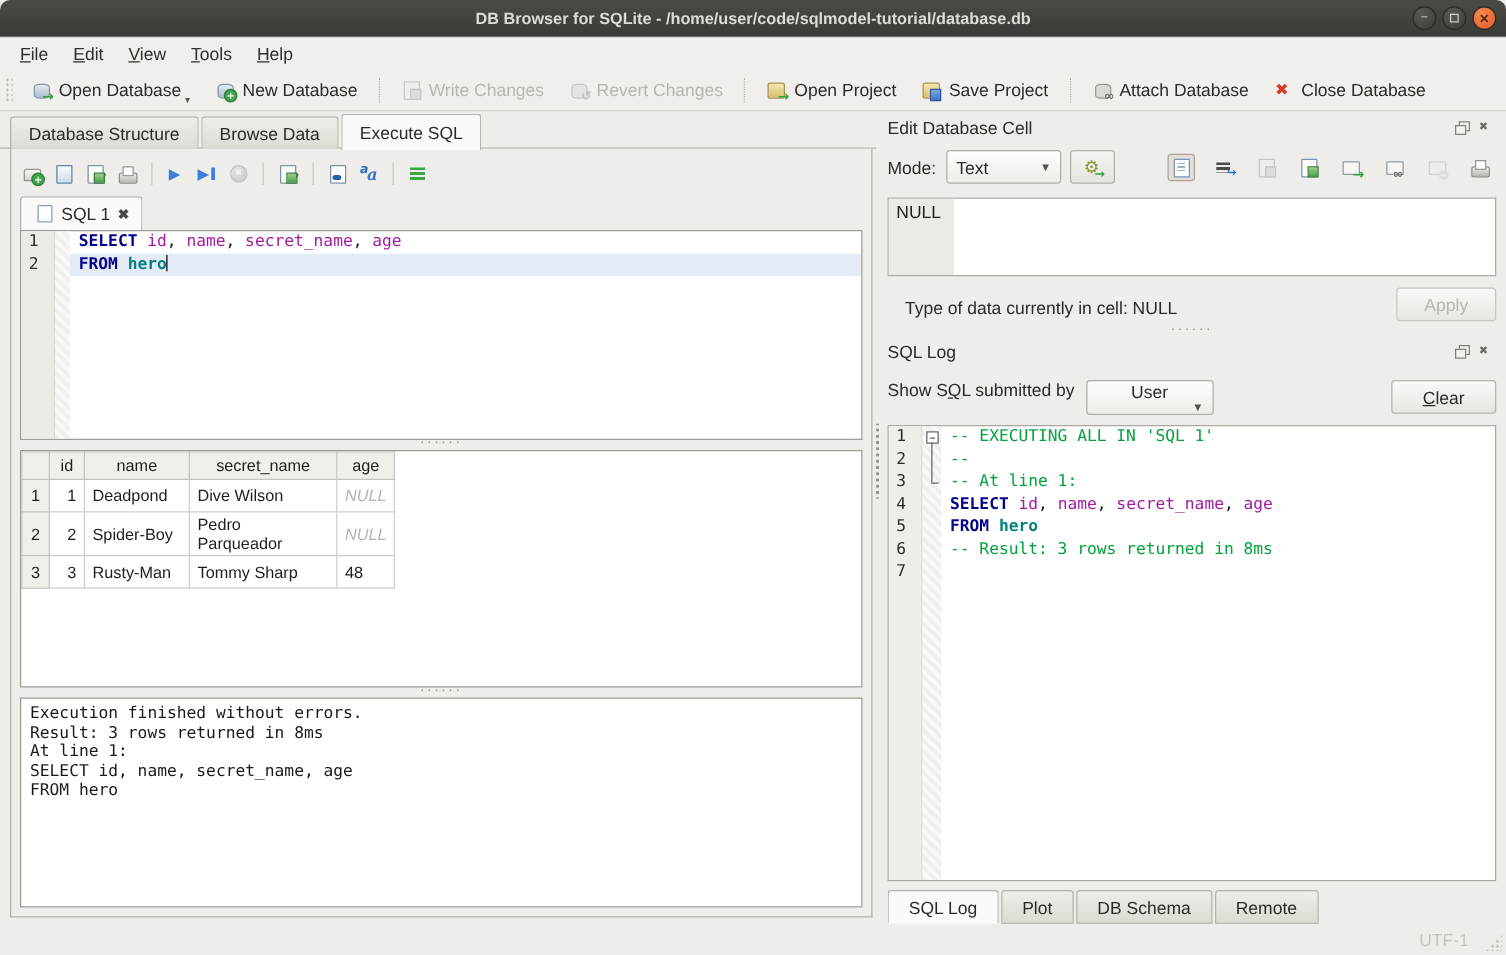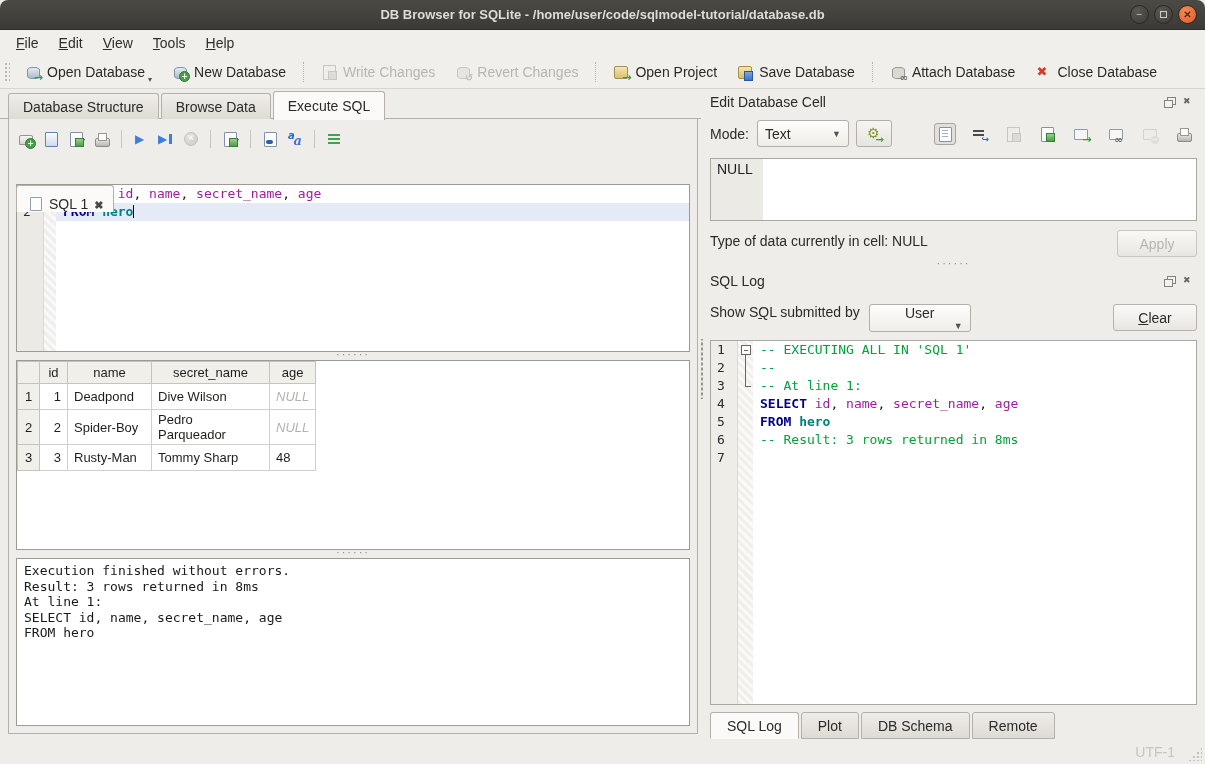--- a/index.html
+++ b/index.html
@@ -144,23 +144,23 @@
     background:linear-gradient(#F0EEEA,#DEDAD4); font-size:14px; color:#2B2A27; margin-right:2px; vertical-align:bottom; }
   .mtab.active { background:#FBFAF9; height:29px; line-height:29px; margin-top:1px; margin-bottom:-1px; position:relative; z-index:2; }
 
   
   .sql-frame { position:absolute; left:8px; right:3px; top:30px; bottom:6px;
     border:1px solid #B5B1AA; border-top:none; background:#EFEDE9; padding:7px;
     display:flex; flex-direction:column; }
   .sqlbar { height:26px; display:flex; align-items:center; gap:9px; padding-left:2px; }
   .sqlbar .ssep { width:1px; height:18px; border-left:1px solid #C9C6C0; margin:0 2px; }
   .sqltabs { margin-top:5px; height:27px; }
-  .stab { display:inline-flex; align-items:flex-end; gap:6px; height:27px; padding:0 10px;
+  .stab { display:inline-flex; align-items:center; gap:6px; height:27px; padding:0 10px;
     border:1px solid #B5B1AA; border-bottom:none; border-radius:3px 3px 0 0; background:#FBFAF9;
-    font-size:14px; color:#2B2A27; position:relative; z-index:2; margin-bottom:-1px;margin-top:28px; }
+    font-size:14px; color:#2B2A27; position:relative; z-index:2; margin-bottom:-1px; }
   .stab .tclose { font-size:11px; color:#4A4845; font-weight:bold; }
 
   .editor { border:1px solid #9D9A94; background:#fff; height:168px; position:relative;
     font:13px "DejaVu Sans Mono",monospace; overflow:hidden; }
   .editor::before { content:""; position:absolute; left:0; top:0; bottom:0; width:26px;
     background:#ECEAE5; border-right:1px solid #DCD9D3; }
   .editor::after { content:""; position:absolute; left:27px; top:0; bottom:0; width:12px;
     background:repeating-linear-gradient(45deg,#F1EFEC 0 3px,#FAF9F7 3px 6px); }
   .erow { position:relative; display:flex; height:18px; line-height:18px; z-index:1; }
   .erow .gut { width:27px; flex:0 0 27px; padding-left:6px; color:#2B2B2B; }
@@ -206,21 +206,21 @@
   .combo.mode { width:92px; margin-right:7px; }
   .gearbtn { width:36px; height:27px; border:1px solid #B3AFA8; border-radius:3px;
     background:linear-gradient(#F7F5F2,#E7E4DF); display:flex; align-items:center; justify-content:center; }
   .cellicons { flex:1; display:flex; align-items:center; justify-content:space-between; margin-left:42px; padding-right:2px; }
   .cellicons .cib { width:22px; height:22px; display:flex; align-items:center; justify-content:center; border-radius:3px; }
   .cellicons .cib.pressed { border:1px solid #A9A59E; background:#E2DFDA; }
 
   .cell-editor { margin:11px 2px 0 2px; height:63px; border:1px solid #ABA8A1; background:#fff; display:flex; }
   .cegutter { width:52px; background:#ECEAE5; font-size:14px; color:#1F1E1C; padding:2px 0 0 6px; }
   .cebody { flex:1; }
-  .cellinfo-row { display:flex; align-items:flex-start; margin:9px 2px 0 2px; }
+  .cellinfo-row { display:flex; align-items:flex-end; margin:9px 2px 0 16px; }
   .cellinfo div { font-size:14px; color:#2B2A27; line-height:22px; }
   .btn { height:27px; padding:0 6px; border:1px solid #B7B3AC; border-radius:3px; font-size:14px;
     background:linear-gradient(#FAF9F7,#E9E6E1); color:#2B2A27; }
   .btn.apply { margin-left:auto; width:80px; color:#B8B5AF; border-color:#C9C6C0; }
   .btn.clear { margin-left:auto; width:84px; }
 
   .dock-splitter { height:13px; position:relative; }
   .dock-splitter::after { content:"······"; position:absolute; left:50%; top:0; transform:translateX(-50%);
     color:#8F8C86; font-size:11px; letter-spacing:2px; }
 
@@ -303,21 +303,21 @@
         <span class="ic i-db-revert dis"></span>
         <span class="tlabel">Revert Changes</span>
       </div>
       <span class="tsep"></span>
       <div class="tbtn">
         <span class="ic i-proj-open"></span>
         <span class="tlabel">Open Project</span>
       </div>
       <div class="tbtn">
         <span class="ic i-proj-save"></span>
-        <span class="tlabel">Save Database</span>
+        <span class="tlabel">Save Project</span>
       </div>
       <span class="tsep"></span>
       <div class="tbtn">
         <span class="ic i-db-attach"></span>
         <span class="tlabel">Attach Database</span>
       </div>
       <div class="tbtn">
         <span class="ic i-close-x"></span>
         <span class="tlabel">Close Database</span>
       </div>

